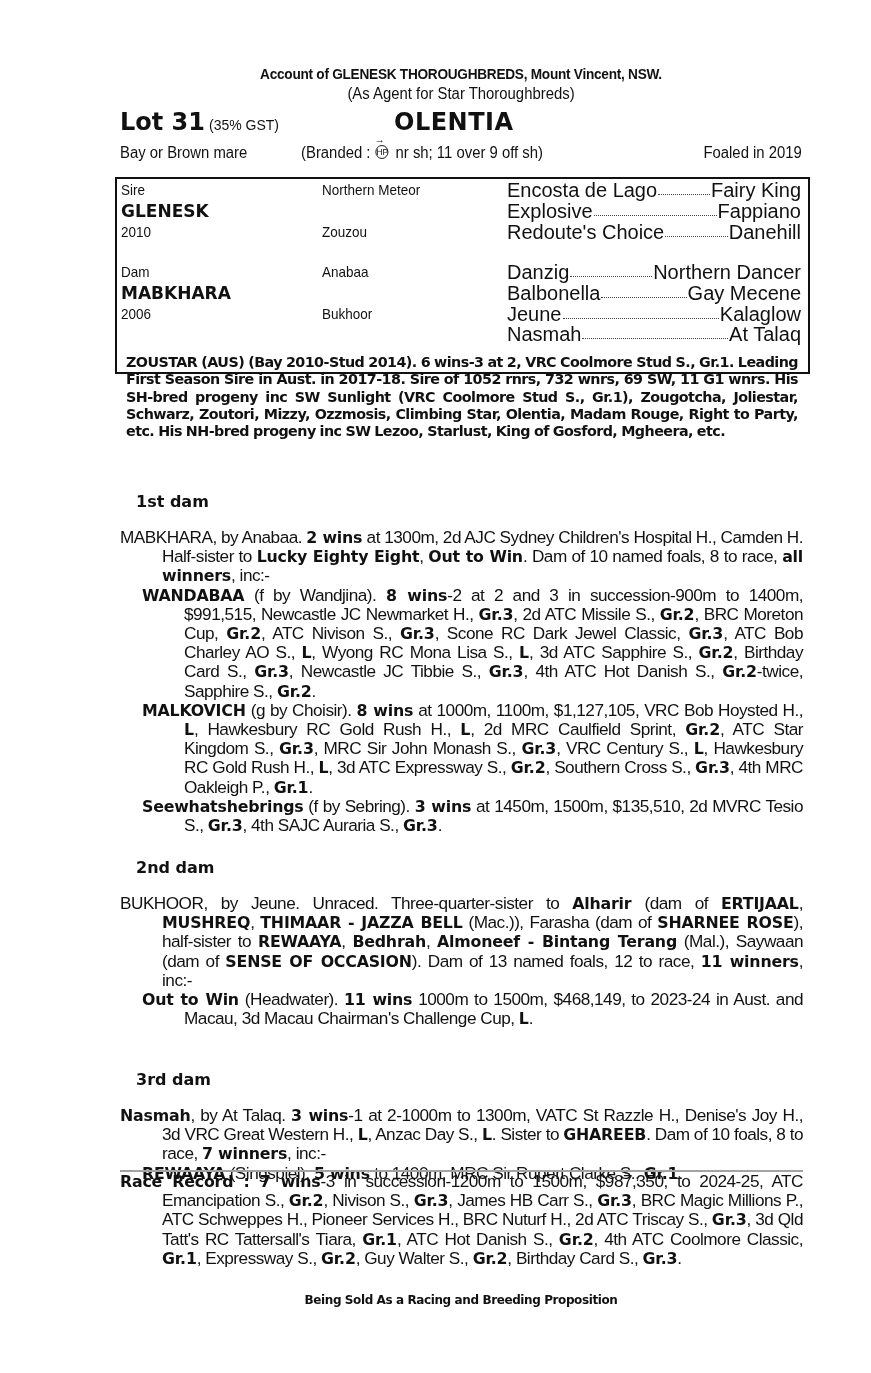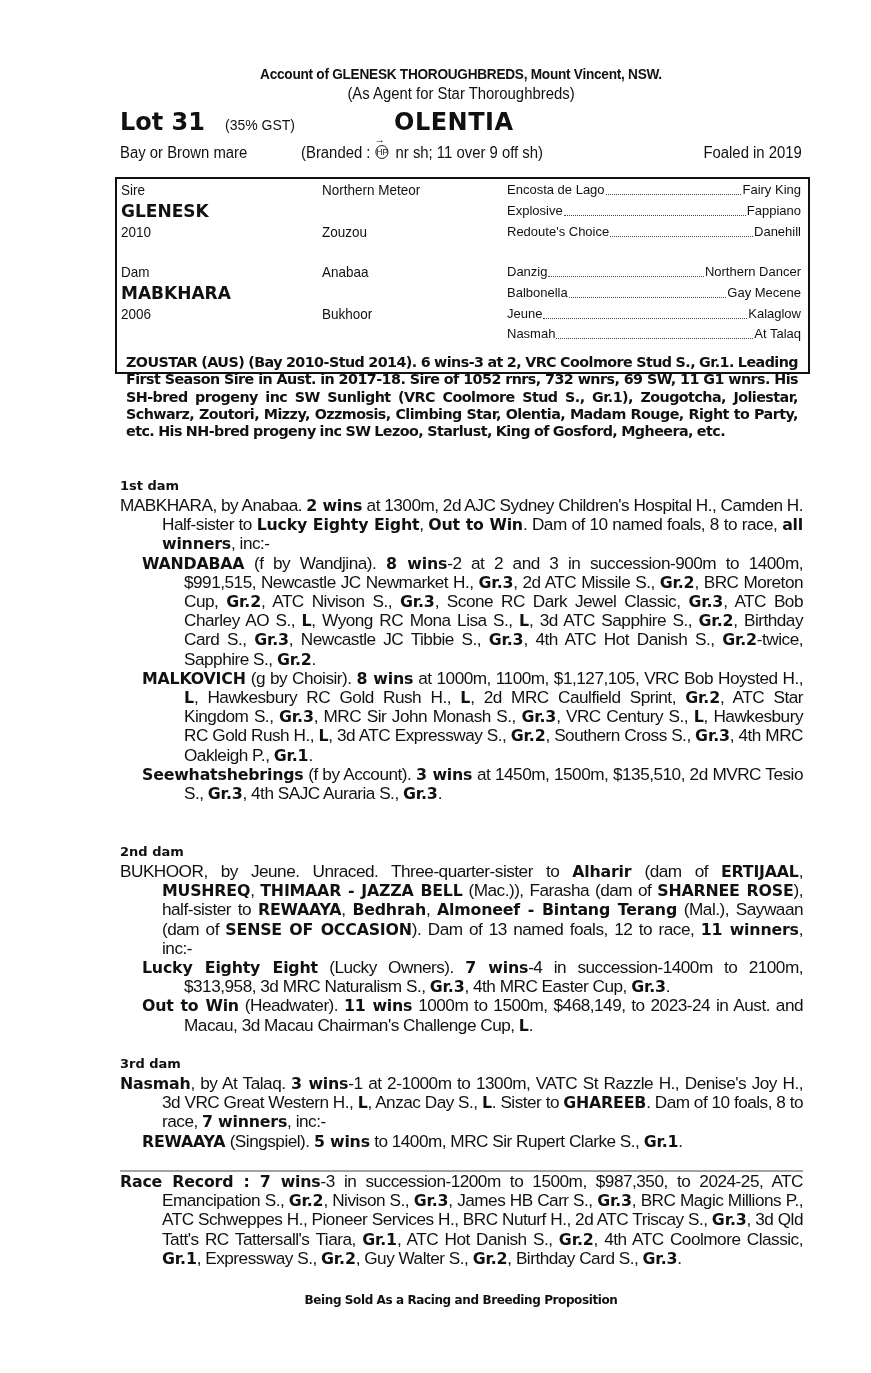--- a/index.html
+++ b/index.html
@@ -2,41 +2,41 @@
 <html><head>
 <meta charset="utf-8">
 <style>
   html, body { margin: 0; padding: 0; background: #ffffff; }
   body { width: 871px; height: 1373px; position: relative; color: #111; font-family: "Liberation Sans", sans-serif; }
   .page { position: absolute; left: 118px; top: 64px; width: 686px; }
   .account { text-align: center; font-family: "Liberation Sans", sans-serif; font-weight: bold; font-size: 15.5px; letter-spacing: -0.3px; transform: scaleX(0.88); line-height: 20px; }
   .agent { text-align: center; font-size: 16px; line-height: 20px; transform: scaleX(0.93); }
   .lotrow { position: relative; height: 34px; margin-top: 1px; }
   .lot { position: absolute; left: 2px; top: 0; font-family: "DejaVu Sans", sans-serif; font-weight: bold; font-size: 24px; line-height: 34px; }
-  .lot .gst { font-family: "Liberation Sans", sans-serif; font-weight: normal; font-size: 14px; margin-left: 20px; }
+  .lot .gst { font-family: "Liberation Sans", sans-serif; font-weight: normal; font-size: 14px; margin-left: 4px; }
   .horse { position: absolute; left: 276px; top: 0; font-family: "DejaVu Sans", sans-serif; font-weight: bold; font-size: 24px; line-height: 34px; letter-spacing: 0.5px; }
   .inforow { position: relative; height: 28px; font-size: 16px; line-height: 28px; }
   .inforow span { position: absolute; top: 0; white-space: nowrap; transform-origin: left center; transform: scaleX(0.93); }
   .sex { left: 2px; }
   .brand { left: 183px; }
   .foaled { right: 2px; transform-origin: right center !important; }
   .brandmark { display: inline-block; position: relative; width: 18px; height: 16px; vertical-align: -2px; }
   .brandmark .circ { position: absolute; left: 1px; top: 1px; width: 14px; height: 14px; border: 1.3px solid #111; border-radius: 50%; box-sizing: border-box; font-size: 9px; line-height: 12px; text-align: center; font-weight: normal; }
   .brandmark .arrow { position: absolute; left: 0px; top: -10px; font-size: 11px; line-height: 10px; }
 
   .pedigree { position: absolute; left: 115px; top: 177px; width: 695px; height: 197px; border: 2px solid #111; box-sizing: border-box; }
   .pcell { position: absolute; font-size: 14.5px; line-height: 20.7px; white-space: nowrap; transform-origin: left top; transform: scaleX(0.93); }
   .pcell.bold { font-family: "DejaVu Sans", sans-serif; font-weight: bold; font-size: 17px; transform: none; }
-  .g3 { position: absolute; left: 390px; width: 294px; font-size: 13px; line-height: 20.7px; display: flex; white-space: nowrap; }
+  .g3 { position: absolute; left: 390px; width: 294px; font-size: 20px; line-height: 20.7px; display: flex; white-space: nowrap; }
   .g3 .a, .g3 .b { flex: 0 0 auto; }
   .g3 .dots { flex: 1 1 auto; overflow: hidden; border-bottom: 1.5px dotted #444; height: 14px; margin: 0 1px; }
 
   .sirepara { position: absolute; left: 126px; top: 354px; width: 672px; font-family: "DejaVu Sans", sans-serif; font-weight: bold; font-size: 14.3px; line-height: 17.3px; text-align: justify; letter-spacing: -0.55px; word-spacing: -0.5px; }
   .sec { position: absolute; left: 120px; width: 683px; font-size: 17.2px; line-height: 19.2px; }
-  .sec h3 { margin: 0; font-family: "DejaVu Sans", sans-serif; font-weight: bold; font-size: 13px; line-height: 20px; }
+  .sec h3 { margin: 16px; font-family: "DejaVu Sans", sans-serif; font-weight: bold; font-size: 16px; line-height: 20px; }
   .para { text-align: justify; padding-left: 42px; text-indent: -42px; letter-spacing: -0.5px; }
   .para.sub { padding-left: 64px; text-indent: -42px; }
   .para b, .rr b { font-family: "DejaVu Sans", sans-serif; font-weight: bold; font-size: 15.8px; letter-spacing: -0.2px; }
   .rr { position: absolute; left: 120px; top: 1170px; width: 683px; border-top: 2px solid #a3a3a3; font-size: 17.2px; line-height: 19.2px; text-align: justify; padding-left: 42px; text-indent: -42px; box-sizing: border-box; letter-spacing: -0.5px; }
   .selling { position: absolute; left: 118px; top: 1290px; width: 686px; text-align: center; font-family: "DejaVu Sans", sans-serif; font-weight: bold; font-size: 12px; line-height: 20px; letter-spacing: -0.4px; }
 </style>
 </head>
 <body>
 
 <div class="page">
@@ -104,29 +104,28 @@
 </div>
 
 <div class="sirepara">ZOUSTAR (AUS) (Bay 2010-Stud 2014). 6 wins-3 at 2, VRC Coolmore Stud S., Gr.1. Leading First Season Sire in Aust. in 2017-18. Sire of 1052 rnrs, 732 wnrs, 69 SW, 11 G1 wnrs. His SH-bred progeny inc SW Sunlight (VRC Coolmore Stud S., Gr.1), Zougotcha, Joliestar, Schwarz, Zoutori, Mizzy, Ozzmosis, Climbing Star, Olentia, Madam Rouge, Right to Party, etc. His NH-bred progeny inc SW Lezoo, Starlust, King of Gosford, Mgheera, etc.</div>
 
 <div class="sec" style="top:476px">
   <h3>1st dam</h3>
   <div>
       <div class="para"><span>MABKHARA, by Anabaa. </span><b>2 wins</b><span> at 1300m, 2d AJC Sydney Children's Hospital H., Camden H. Half-sister to </span><b>Lucky Eighty Eight</b><span>, </span><b>Out to Win</b><span>. Dam of 10 named foals, 8 to race, </span><b>all winners</b><span>, inc:-</span></div>
       <div class="para sub"><b>WANDABAA</b><span> (f by Wandjina). </span><b>8 wins</b><span>-2 at 2 and 3 in succession-900m to 1400m, $991,515, Newcastle JC Newmarket H., </span><b>Gr.3</b><span>, 2d ATC Missile S., </span><b>Gr.2</b><span>, BRC Moreton Cup, </span><b>Gr.2</b><span>, ATC Nivison S., </span><b>Gr.3</b><span>, Scone RC Dark Jewel Classic, </span><b>Gr.3</b><span>, ATC Bob Charley AO S., </span><b>L</b><span>, Wyong RC Mona Lisa S., </span><b>L</b><span>, 3d ATC Sapphire S., </span><b>Gr.2</b><span>, Birthday Card S., </span><b>Gr.3</b><span>, Newcastle JC Tibbie S., </span><b>Gr.3</b><span>, 4th ATC Hot Danish S., </span><b>Gr.2</b><span>-twice, Sapphire S., </span><b>Gr.2</b><span>.</span></div>
       <div class="para sub"><b>MALKOVICH</b><span> (g by Choisir). </span><b>8 wins</b><span> at 1000m, 1100m, $1,127,105, VRC Bob Hoysted H., </span><b>L</b><span>, Hawkesbury RC Gold Rush H., </span><b>L</b><span>, 2d MRC Caulfield Sprint, </span><b>Gr.2</b><span>, ATC Star Kingdom S., </span><b>Gr.3</b><span>, MRC Sir John Monash S., </span><b>Gr.3</b><span>, VRC Century S., </span><b>L</b><span>, Hawkesbury RC Gold Rush H., </span><b>L</b><span>, 3d ATC Expressway S., </span><b>Gr.2</b><span>, Southern Cross S., </span><b>Gr.3</b><span>, 4th MRC Oakleigh P., </span><b>Gr.1</b><span>.</span></div>
-      <div class="para sub"><b>Seewhatshebrings</b><span> (f by Account). </span><b>3 wins</b><span> at 1450m, 1500m, $135,510, 2d MVRC Tesio S., </span><b>Gr.3</b><span>, 4th SAJC Auraria S., </span><b>Gr.3</b><span>.</span></div>
+      <div class="para sub"><b>Seewhatshebrings</b><span> (f by Sebring). </span><b>3 wins</b><span> at 1450m, 1500m, $135,510, 2d MVRC Tesio S., </span><b>Gr.3</b><span>, 4th SAJC Auraria S., </span><b>Gr.3</b><span>.</span></div>
     </div>
 </div>
 
 <div class="sec" style="top:842px">
   <h3>2nd dam</h3>
   <div>
       <div class="para"><span>BUKHOOR, by Jeune. Unraced. Three-quarter-sister to </span><b>Alharir</b><span> (dam of </span><b>ERTIJAAL</b><span>, </span><b>MUSHREQ</b><span>, </span><b>THIMAAR - JAZZA BELL</b><span> (Mac.)), Farasha (dam of </span><b>SHARNEE ROSE</b><span>), half-sister to </span><b>REWAAYA</b><span>, </span><b>Bedhrah</b><span>, </span><b>Almoneef - Bintang Terang</b><span> (Mal.), Saywaan (dam of </span><b>SENSE OF OCCASION</b><span>). Dam of 13 named foals, 12 to race, </span><b>11 winners</b><span>, inc:-</span></div>
-      <div class="para sub"><b>Lucky Eighty Eight</b><span> (Lucky Owners). </span><b>7 wins</b><span>-4 in succession-1400m to 2100m, $313,958, 3d MRC Naturalism S., </span><b>Gr.3</b><span>, 4th MRC Easter Cup, </span><b>Gr.3</b><span>.</span></div>
       <div class="para sub"><b>Out to Win</b><span> (Headwater). </span><b>11 wins</b><span> 1000m to 1500m, $468,149, to 2023-24 in Aust. and Macau, 3d Macau Chairman's Challenge Cup, </span><b>L</b><span>.</span></div>
     </div>
 </div>
 
 <div class="sec" style="top:1054px">
   <h3>3rd dam</h3>
   <div>
       <div class="para"><b>Nasmah</b><span>, by At Talaq. </span><b>3 wins</b><span>-1 at 2-1000m to 1300m, VATC St Razzle H., Denise's Joy H., 3d VRC Great Western H., </span><b>L</b><span>, Anzac Day S., </span><b>L</b><span>. Sister to </span><b>GHAREEB</b><span>. Dam of 10 foals, 8 to race, </span><b>7 winners</b><span>, inc:-</span></div>
       <div class="para sub"><b>REWAAYA</b><span> (Singspiel). </span><b>5 wins</b><span> to 1400m, MRC Sir Rupert Clarke S., </span><b>Gr.1</b><span>.</span></div>
     </div>

